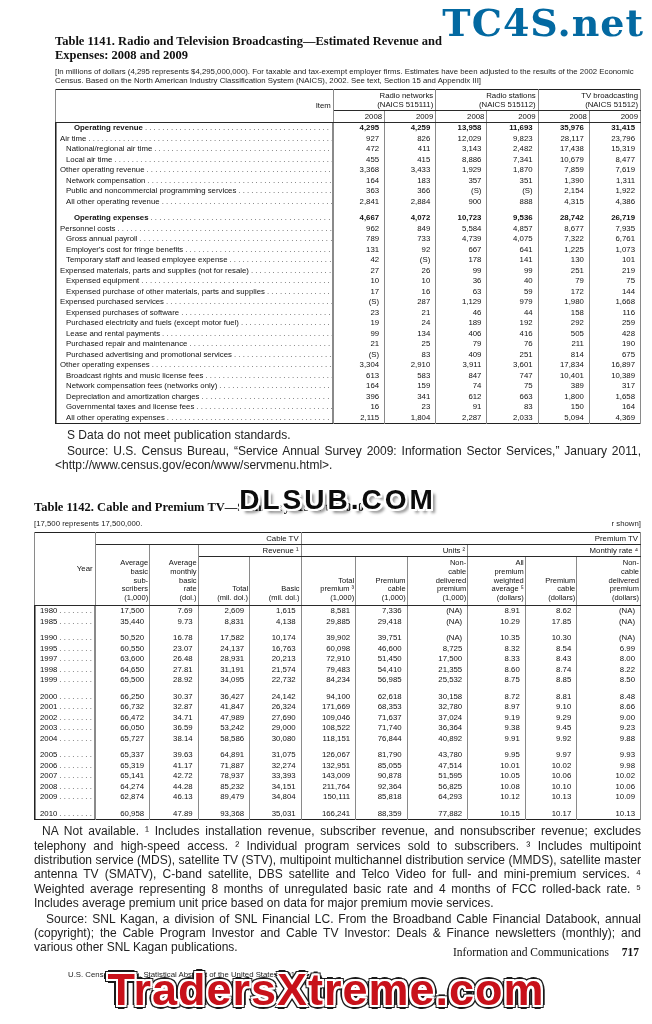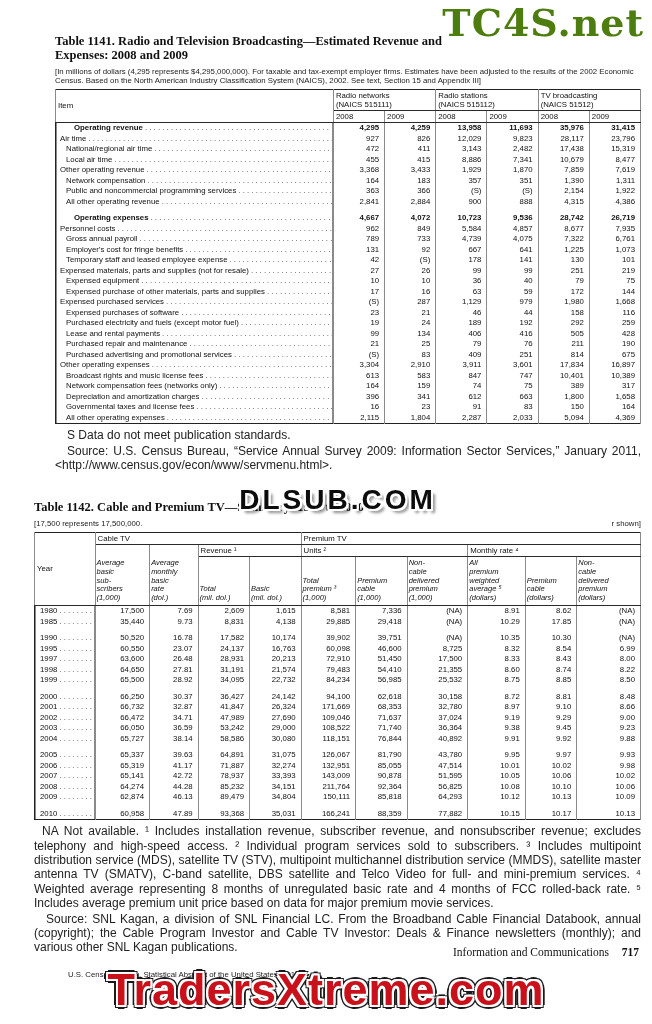--- a/index.html
+++ b/index.html
@@ -14,25 +14,25 @@
   .t1141 .tbl-title{margin-top:34px;}
   .tbl-note{font-size:7.8px;line-height:1.16;margin:4px 0 4px 0;color:#222;}
   .note-flex{display:flex;gap:32px;}
   .note-flex .spacer{flex:1;}
 
   
   .dtable{border-collapse:collapse;width:100%;table-layout:fixed;border:1.4px solid #222;
           font-size:7.8px;color:#111;}
   .dtable th,.dtable td{border-left:1px solid #8a8a8a;border-right:1px solid #8a8a8a;
           padding:0;vertical-align:bottom;}
-  .dtable thead th{font-weight:normal;text-align:left;vertical-align:middle;
+  .dtable thead th{font-weight:normal;text-align:right;vertical-align:middle;
           line-height:1.18;padding:1px 2px;}
   .hb{border-bottom:1px solid #2a2a2a !important;}
   .leaf{white-space:pre-line;vertical-align:bottom !important;font-size:7.5px;
-        line-height:1.12;padding:2px 1px !important;font-style:italic;}
+        line-height:1.12;padding:2px 1px !important;}
   .num{text-align:right;padding-right:5px !important;line-height:10.5px;white-space:nowrap;}
   .item-cell,.year-cell{display:flex;align-items:baseline;line-height:10.5px;overflow:hidden;}
   .lbl{white-space:nowrap;}
   .leaders{flex:1 1 auto;overflow:hidden;white-space:nowrap;padding-left:2px;color:#333;}
   .leaders::after{content:". . . . . . . . . . . . . . . . . . . . . . . . . . . . . . . . . . . . . . . . . . . . . . . . . . . . . . . . . . . . . . . . . . . . . . . . . . . . . . . . . . . . . . . . . . . .";}
   .ind0{padding-left:3px !important;}
   .ind1{padding-left:9px !important;}
   .ind2{padding-left:17px !important;}
   tr.bold .lbl,tr.bold .num{font-weight:bold;}
   tr.gap td{padding-top:6px;padding-left:8px;}
@@ -47,21 +47,21 @@
   .t1142 .fn-na{margin-top:4px;text-indent:8px;}
 
   
   .footer-line{position:absolute;right:13px;top:946px;font-family:"Liberation Serif",serif;
                font-size:11.5px;color:#111;}
   .footer-line .page-number{font-weight:bold;margin-left:10px;}
   .census-line{position:absolute;left:68px;top:970px;font-size:7.8px;color:#222;}
 
   
   .wm-top{position:absolute;top:0px;right:8px;font-family:"DejaVu Serif",serif;
-          font-weight:bold;font-size:38px;letter-spacing:1px;color:#4d7c0f;z-index:6;}
+          font-weight:bold;font-size:38px;letter-spacing:1px;color:#0369a1;z-index:6;}
   .wm-mid{position:absolute;top:-16px;left:50%;transform:translateX(-50%);
           font-family:"Liberation Sans",sans-serif;font-weight:900;font-size:28px;
           letter-spacing:3px;color:#0c0c0c;z-index:6;white-space:nowrap;
           text-shadow:-2px 0 0 #fff,2px 0 0 #fff,0 -2px 0 #fff,0 2px 0 #fff,
                       -2px -2px 0 #fff,2px 2px 0 #fff,-2px 2px 0 #fff,2px -2px 0 #fff,
                       4px 4px 3px rgba(0,0,0,0.45);}
   .wm-bottom{position:absolute;top:964px;left:50%;transform:translateX(-50%);
           font-family:"Liberation Sans",sans-serif;font-weight:900;font-size:45px;
           color:#c8111a;z-index:6;white-space:nowrap;letter-spacing:1px;
           text-shadow:-2px 0 0 #fff,2px 0 0 #fff,0 -2px 0 #fff,0 2px 0 #fff,

